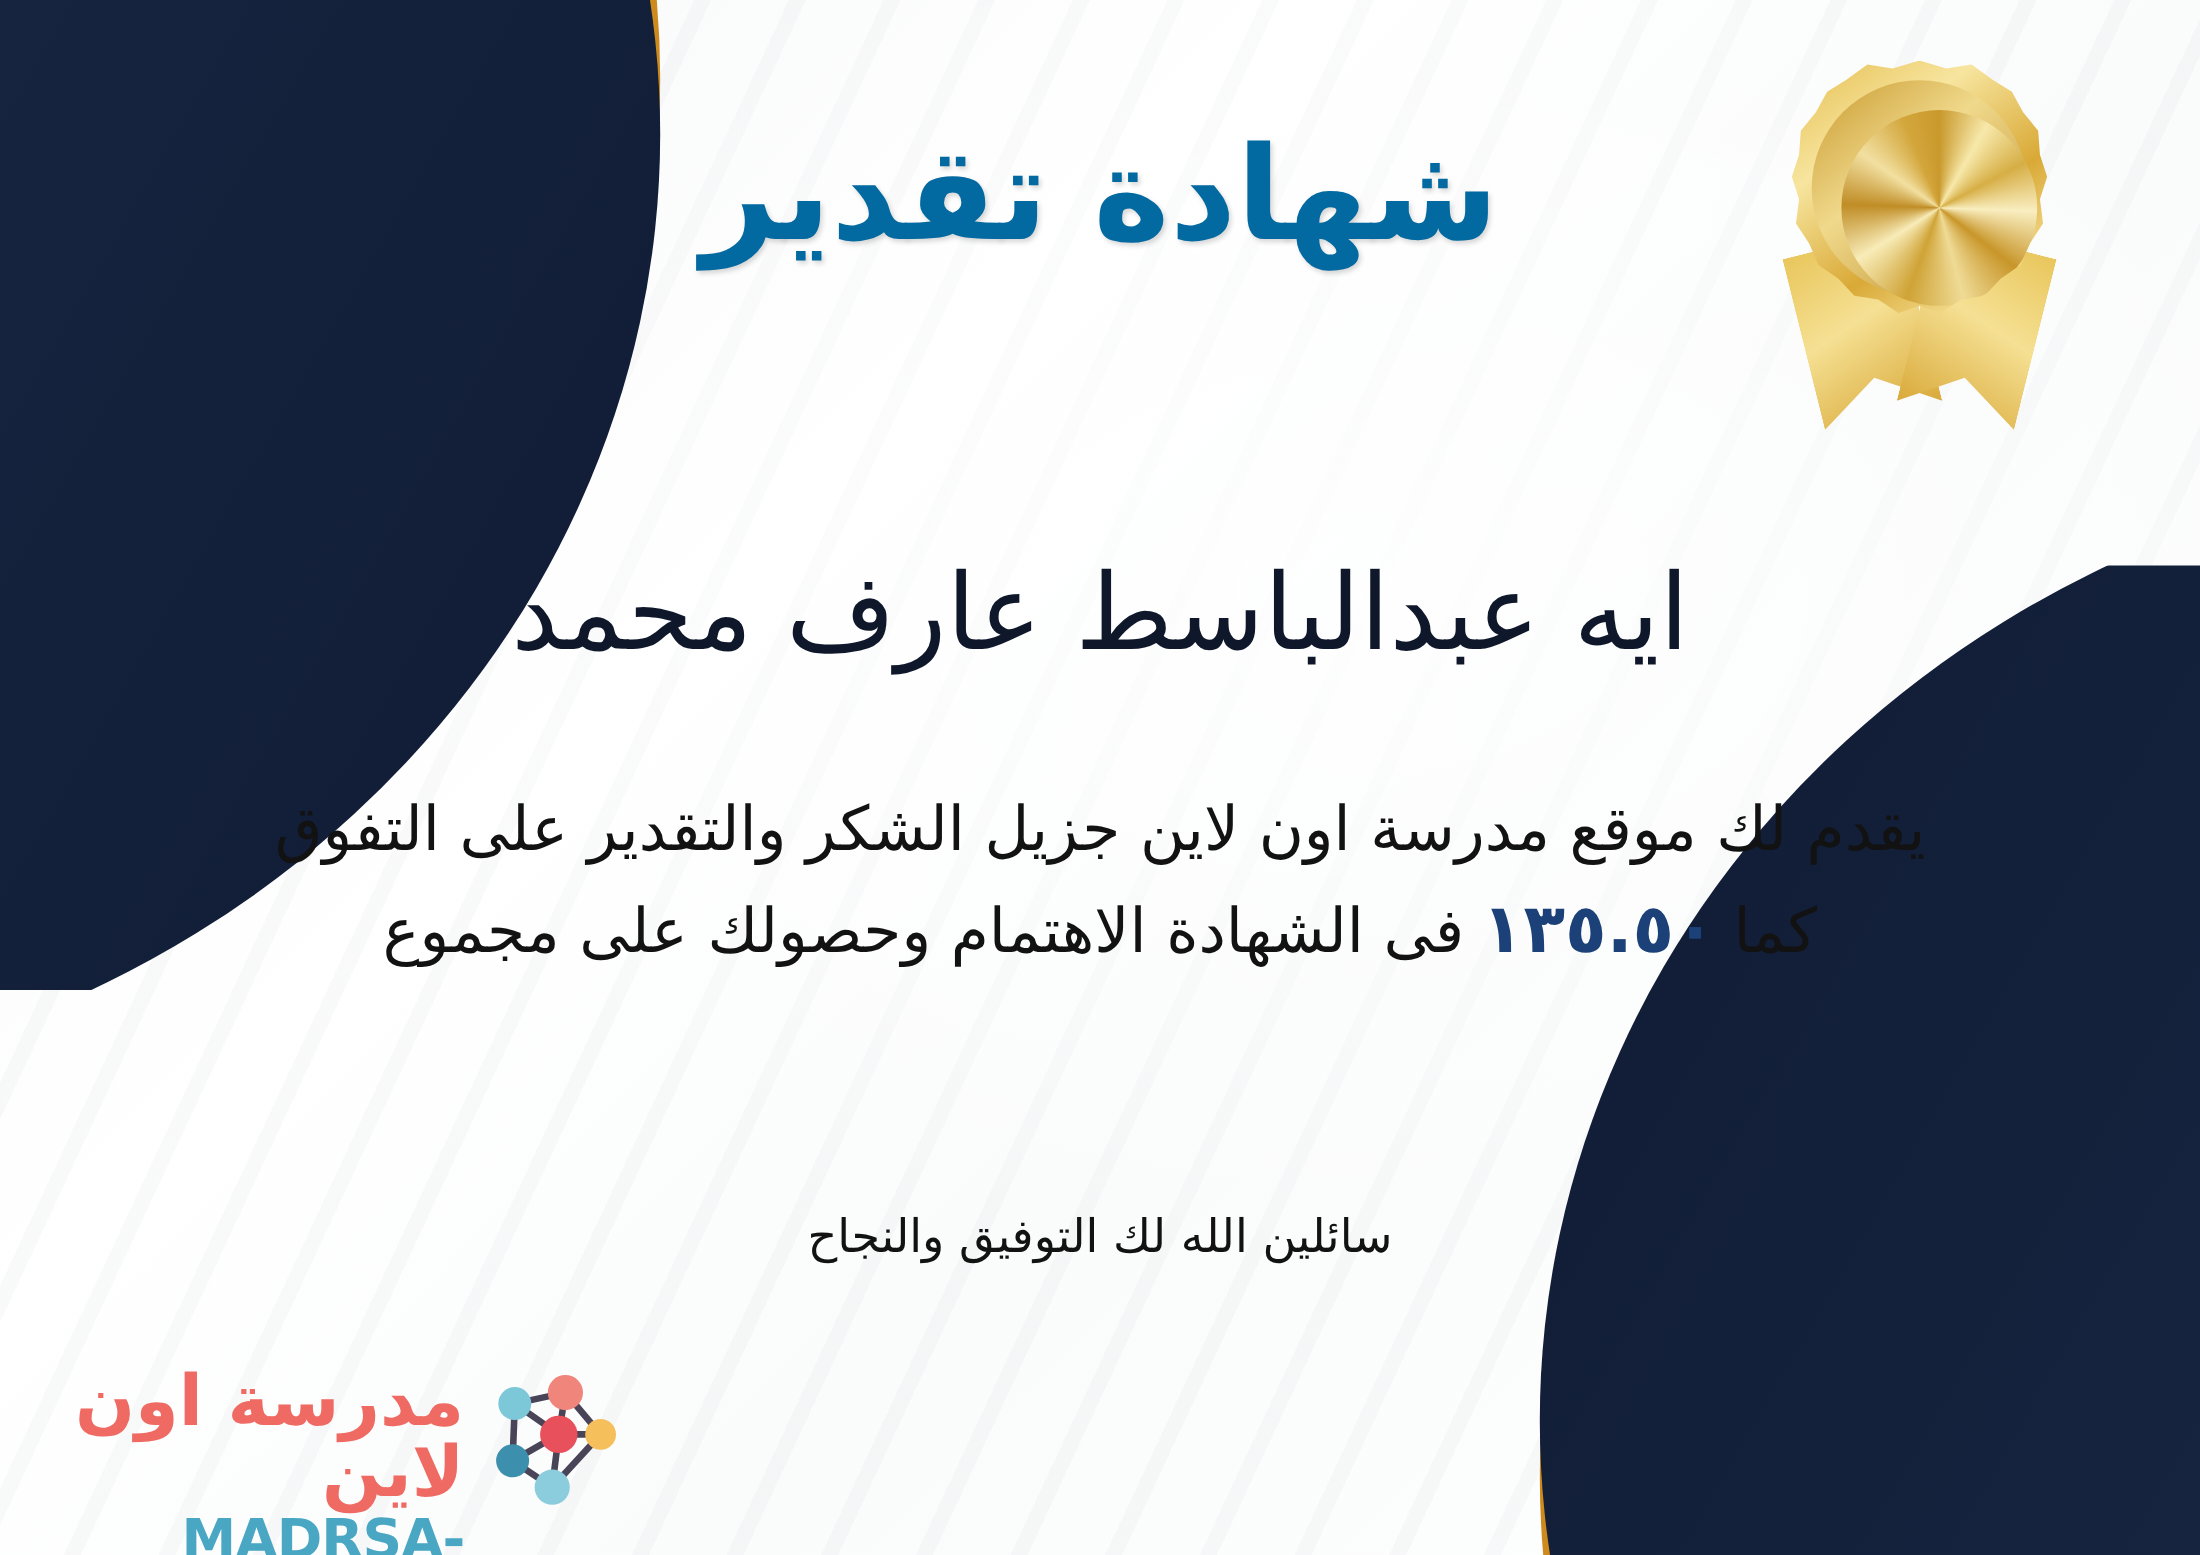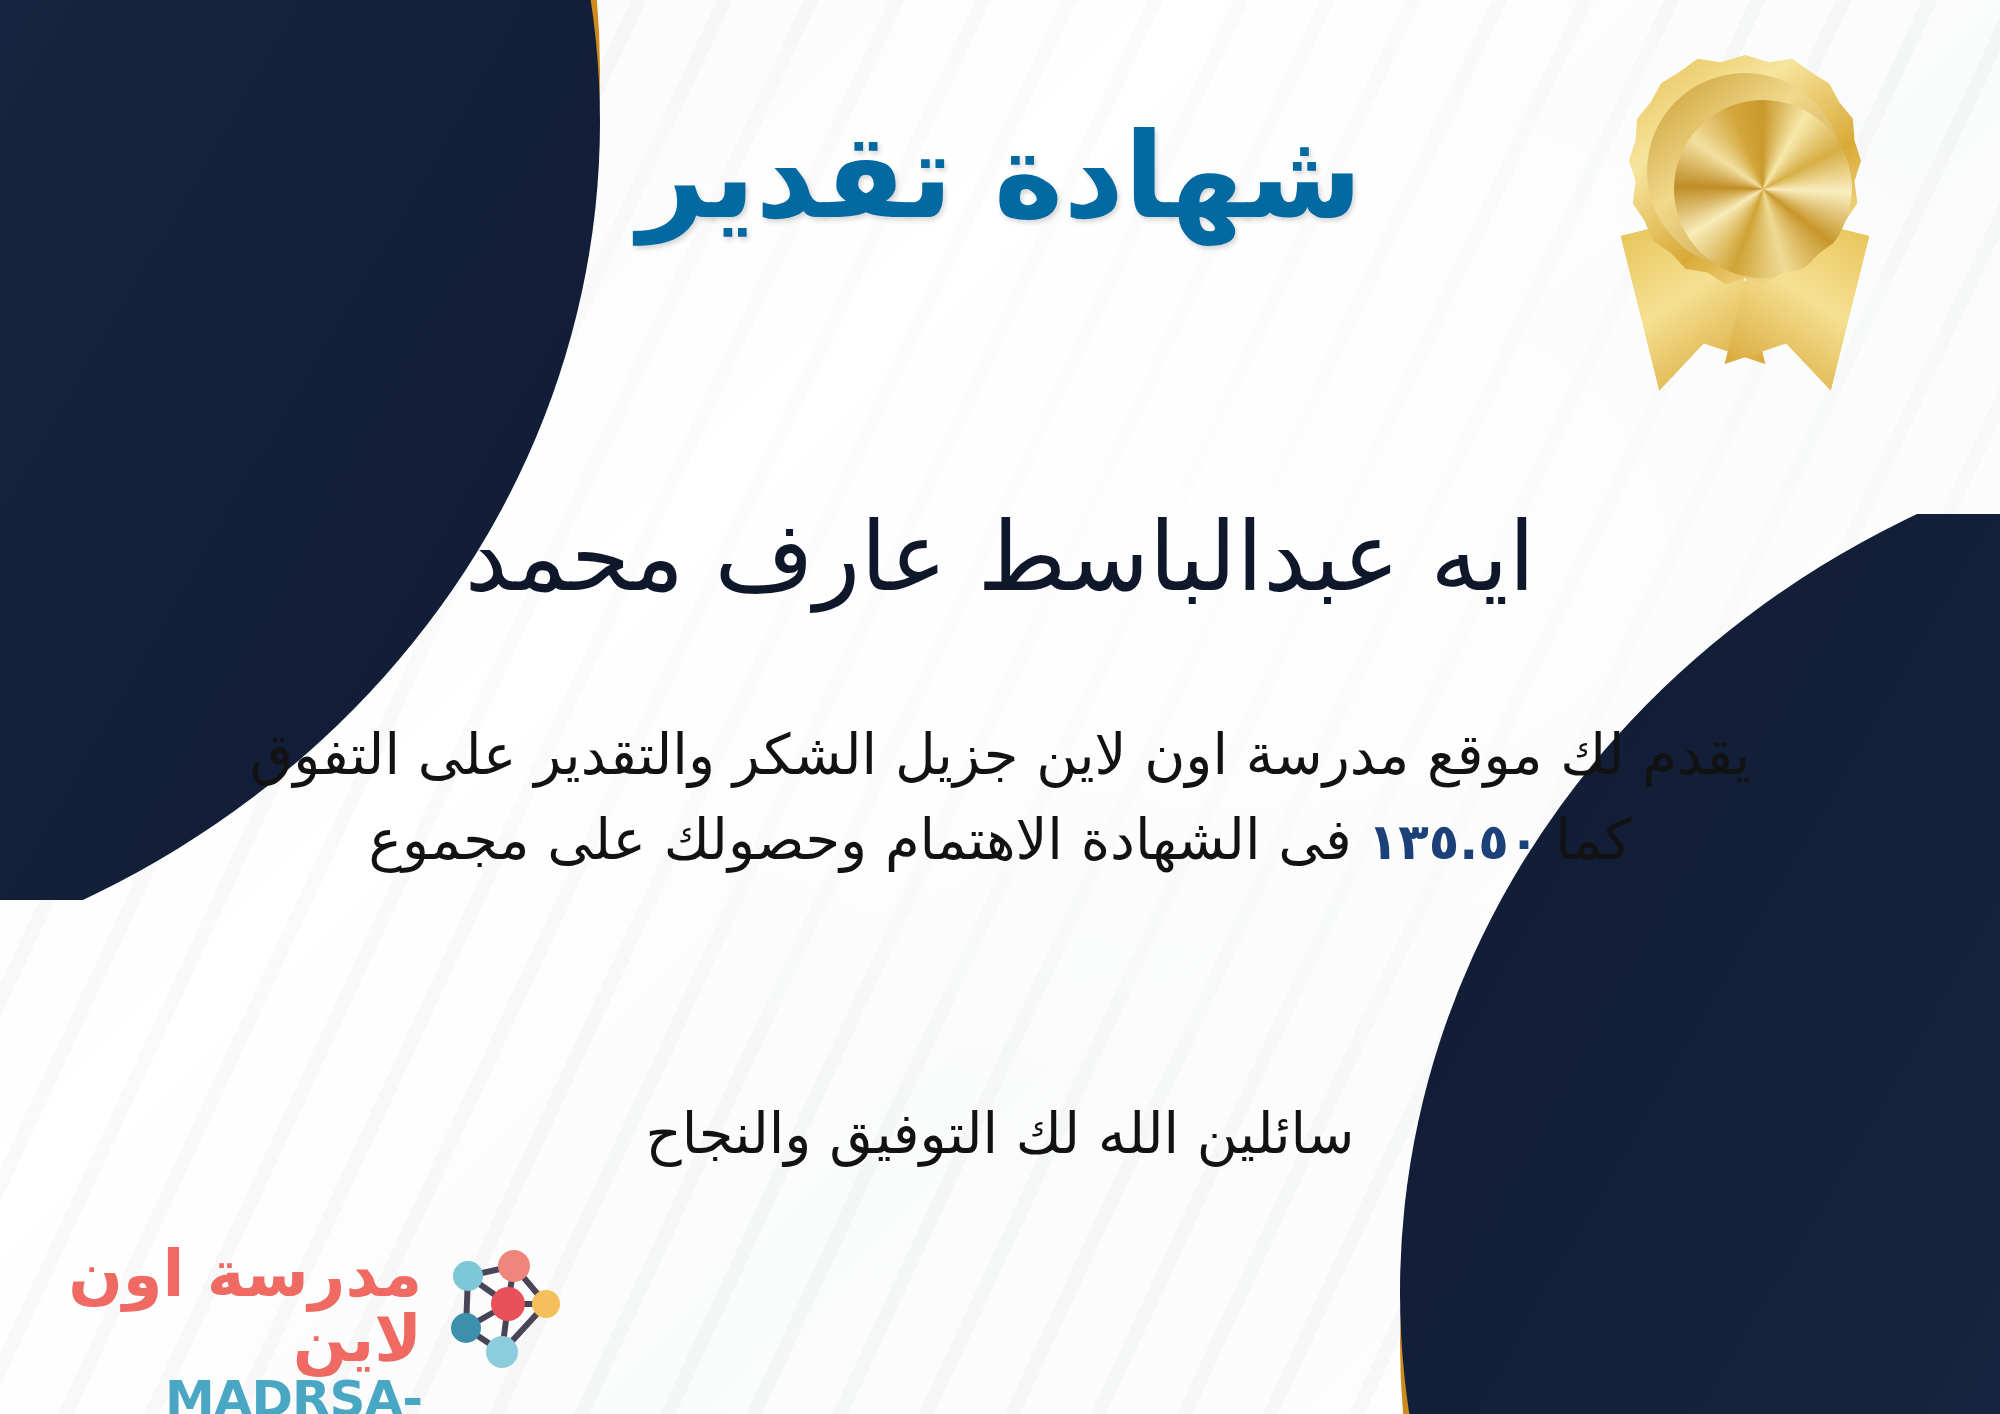--- a/index.html
+++ b/index.html
@@ -215,30 +215,30 @@
     color: #121212;
     line-height: 1.52;
   }
   .body-line {
     white-space: nowrap;
     display: block;
   }
   .grade-value {
     color: #1c4178;
     font-weight: 700;
-    font-size: 50px;
+    font-size: 62px;
     padding: 0 16px;
     letter-spacing: 2px;
   }
   .wish-line {
     position: absolute;
     top: 1095px;
     left: 0;
     right: 0;
-    font-size: 56px;
+    font-size: 42px;
     color: #121212;
     line-height: 1.4;
   }
 
   
   .logo {
     position: absolute;
     left: 34px;
     bottom: 22px;
     width: 530px;

